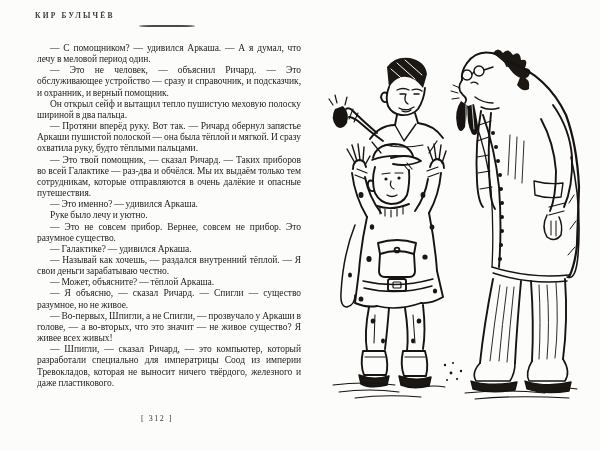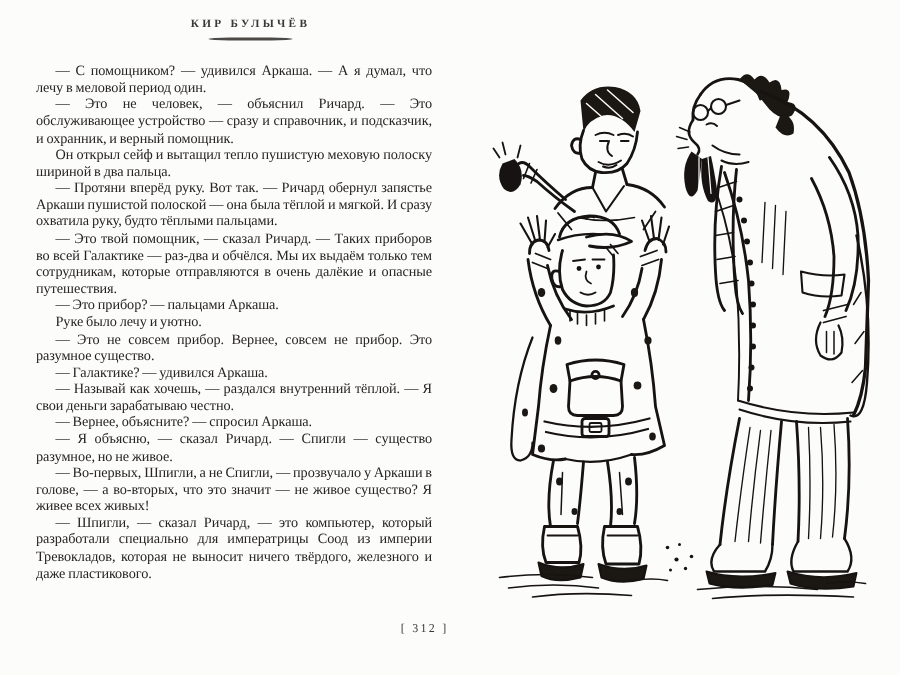--- a/index.html
+++ b/index.html
@@ -6,61 +6,61 @@
   body{
     width:600px;height:450px;overflow:hidden;position:relative;
     background:#fcfcfb;
     font-family:"Liberation Serif", serif;
   }
   .book-spread{position:absolute;inset:0;}
   
   .page-left{position:absolute;left:0;top:0;width:300px;height:450px;}
   .running-header{
     position:absolute;left:35px;top:11px;width:264px;
-    text-align:center;font-size:7.5px;font-weight:bold;
+    font-size:7.5px;font-weight:bold;
     letter-spacing:2.2px;color:#3b3937;
   }
   .header-rule{
     position:absolute;left:139px;top:25px;width:56px;height:2.4px;
     background:#4c4a47;border-radius:60%/100%;
   }
   .text-column{
-    position:absolute;left:24px;top:43px;width:264px;height:372px;
+    position:absolute;left:37px;top:43px;width:264px;height:372px;
     font-size:9.5px;line-height:11.15px;color:#262320;
     letter-spacing:-0.05px;word-spacing:-0.4px;overflow:hidden;
   }
   .text-column p{margin:0;text-indent:13px;text-align:justify;}
   .page-number{
-    position:absolute;left:35px;top:414px;width:264px;
-    text-align:right;font-size:8px;letter-spacing:1.5px;color:#3b3937;
+    position:absolute;left:25px;top:414px;width:264px;
+    text-align:center;font-size:8px;letter-spacing:1.5px;color:#3b3937;
   }
   
   .page-right{position:absolute;left:300px;top:0;width:300px;height:450px;}
   .illustration{position:absolute;left:25px;top:45px;width:258px;height:355px;}
 </style>
 </head>
 <body>
 
 <div class="book-spread">
 
   <div class="page-left">
     <div class="running-header">КИР БУЛЫЧЁВ</div>
     <div class="header-rule"></div>
     <div class="text-column">
         <p>— С помощником? — удивился Аркаша. — А я думал, что лечу в меловой период один.</p>
         <p>— Это не человек, — объяснил Ричард. — Это обслуживающее устройство — сразу и справочник, и подсказчик, и охранник, и верный помощник.</p>
         <p>Он открыл сейф и вытащил тепло пушистую меховую полоску шириной в два пальца.</p>
         <p>— Протяни вперёд руку. Вот так. — Ричард обернул запястье Аркаши пушистой полоской — она была тёплой и мягкой. И сразу охватила руку, будто тёплыми пальцами.</p>
         <p>— Это твой помощник, — сказал Ричард. — Таких приборов во всей Галактике — раз-два и обчёлся. Мы их выдаём только тем сотрудникам, которые отправляются в очень далёкие и опасные путешествия.</p>
-        <p>— Это прибор? — пальцами Аркаша.</p>
+        <p>— Это именно? — удивился Аркаша.</p>
         <p>Руке было лечу и уютно.</p>
         <p>— Это не совсем прибор. Вернее, совсем не прибор. Это разумное существо.</p>
         <p>— Галактике? — удивился Аркаша.</p>
         <p>— Называй как хочешь, — раздался внутренний тёплой. — Я свои деньги зарабатываю честно.</p>
-        <p>— Вернее, объясните? — спросил Аркаша.</p>
+        <p>— Может, объясните? — тёплой Аркаша.</p>
         <p>— Я объясню, — сказал Ричард. — Спигли — существо разумное, но не живое.</p>
         <p>— Во-первых, Шпигли, а не Спигли, — прозвучало у Аркаши в голове, — а во-вторых, что это значит — не живое существо? Я живее всех живых!</p>
         <p>— Шпигли, — сказал Ричард, — это компьютер, который разработали специально для императрицы Соод из империи Тревокладов, которая не выносит ничего твёрдого, железного и даже пластикового.</p>
       </div>
     <div class="page-number">[ 312 ]</div>
   </div>
 
   <div class="page-right">
     <svg class="illustration" viewBox="0 0 258 355" xmlns="http://www.w3.org/2000/svg" fill="none" stroke="#161310" stroke-width="1.9" stroke-linecap="round" stroke-linejoin="round">
 

